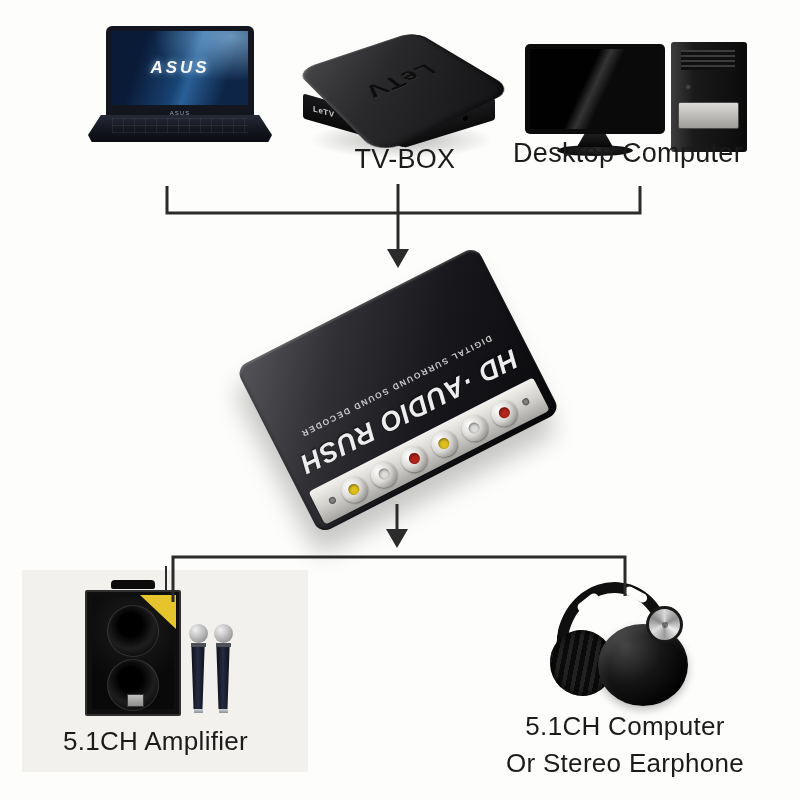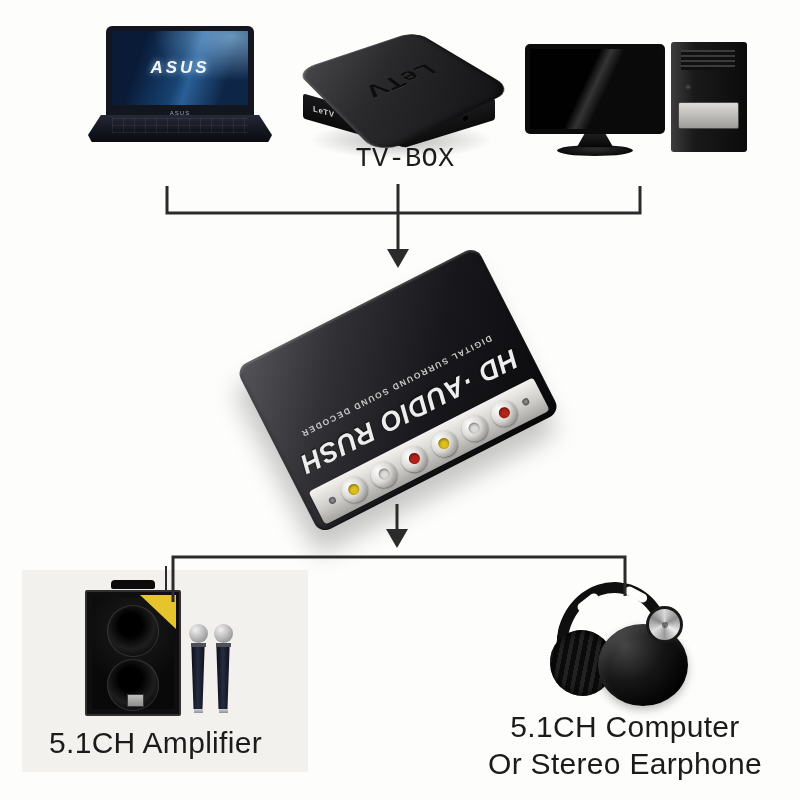--- a/index.html
+++ b/index.html
@@ -2,21 +2,21 @@
 <html><head>
 <meta charset="utf-8">
 <style>
   html,body { margin:0; padding:0; }
   body { font-family: "Liberation Sans", sans-serif; background:#ffffff; }
   #stage { position:relative; width:800px; height:800px; background:#fdfdfc; overflow:hidden; }
   #stage * { box-sizing:border-box; }
 
   
   .dev-label { position:absolute; text-align:center; color:#1b1b1b; font-size:27px; letter-spacing:.3px; }
-  .dev-label.big { font-size:30px; }
+  .dev-label.big { font-size:26px; }
 
   
   svg.overlay { position:absolute; left:0; top:0; z-index:5; pointer-events:none; }
 
   
   .laptop { position:absolute; left:88px; top:26px; width:184px; height:116px; }
   .laptop-screen { position:absolute; left:18px; top:0; width:148px; height:92px;
     background:#14161f; border-radius:6px 6px 2px 2px; padding:5px 6px 13px; }
   .laptop-display { width:100%; height:100%; position:relative; display:flex; align-items:center; justify-content:center;
     background: radial-gradient(ellipse at 88% 8%, rgba(150,200,240,.65), rgba(150,200,240,0) 46%),
@@ -167,34 +167,35 @@
   <div class="tvbox">
     <div class="tvbox-shadow"></div>
     <div class="tvbox-front-left">
       <span>LeTV</span>
     </div>
     <div class="tvbox-front-right"></div>
     <div class="tvbox-top">
       <span class="tvbox-logo">LeTV</span>
     </div>
   </div>
-  <div class="dev-label" style="left:305px; top:144px; width:200px;font-family:Liberation Mono, monospace;">TV-BOX</div>
+  <div class="dev-label" style="left:305px; top:144px; width:200px;">TV-BOX</div>
 
   <div class="desktop">
     <div class="tower">
       <div class="tower-vents"></div>
       <div class="tower-dot"></div>
       <div class="tower-door"></div>
     </div>
     <div class="monitor-stand"></div>
     <div class="monitor-base"></div>
     <div class="monitor">
       <div class="monitor-screen"></div>
     </div>
   </div>
+  <div class="dev-label" style="left:503px; top:138px; width:250px;">Desktop Computer</div>
 
   <div class="decoder">
     <div class="decoder-text">
       <span class="decoder-name">HD ·AUDIO RUSH</span>
       <span class="decoder-sub">DIGITAL SURROUND SOUND DECODER</span>
     </div>
     <div class="rca-strip" id="rca-row">
         <div class="rca-jack">
           <div class="rca-core" style="background: rgb(223, 192, 29);"></div>
         </div>

